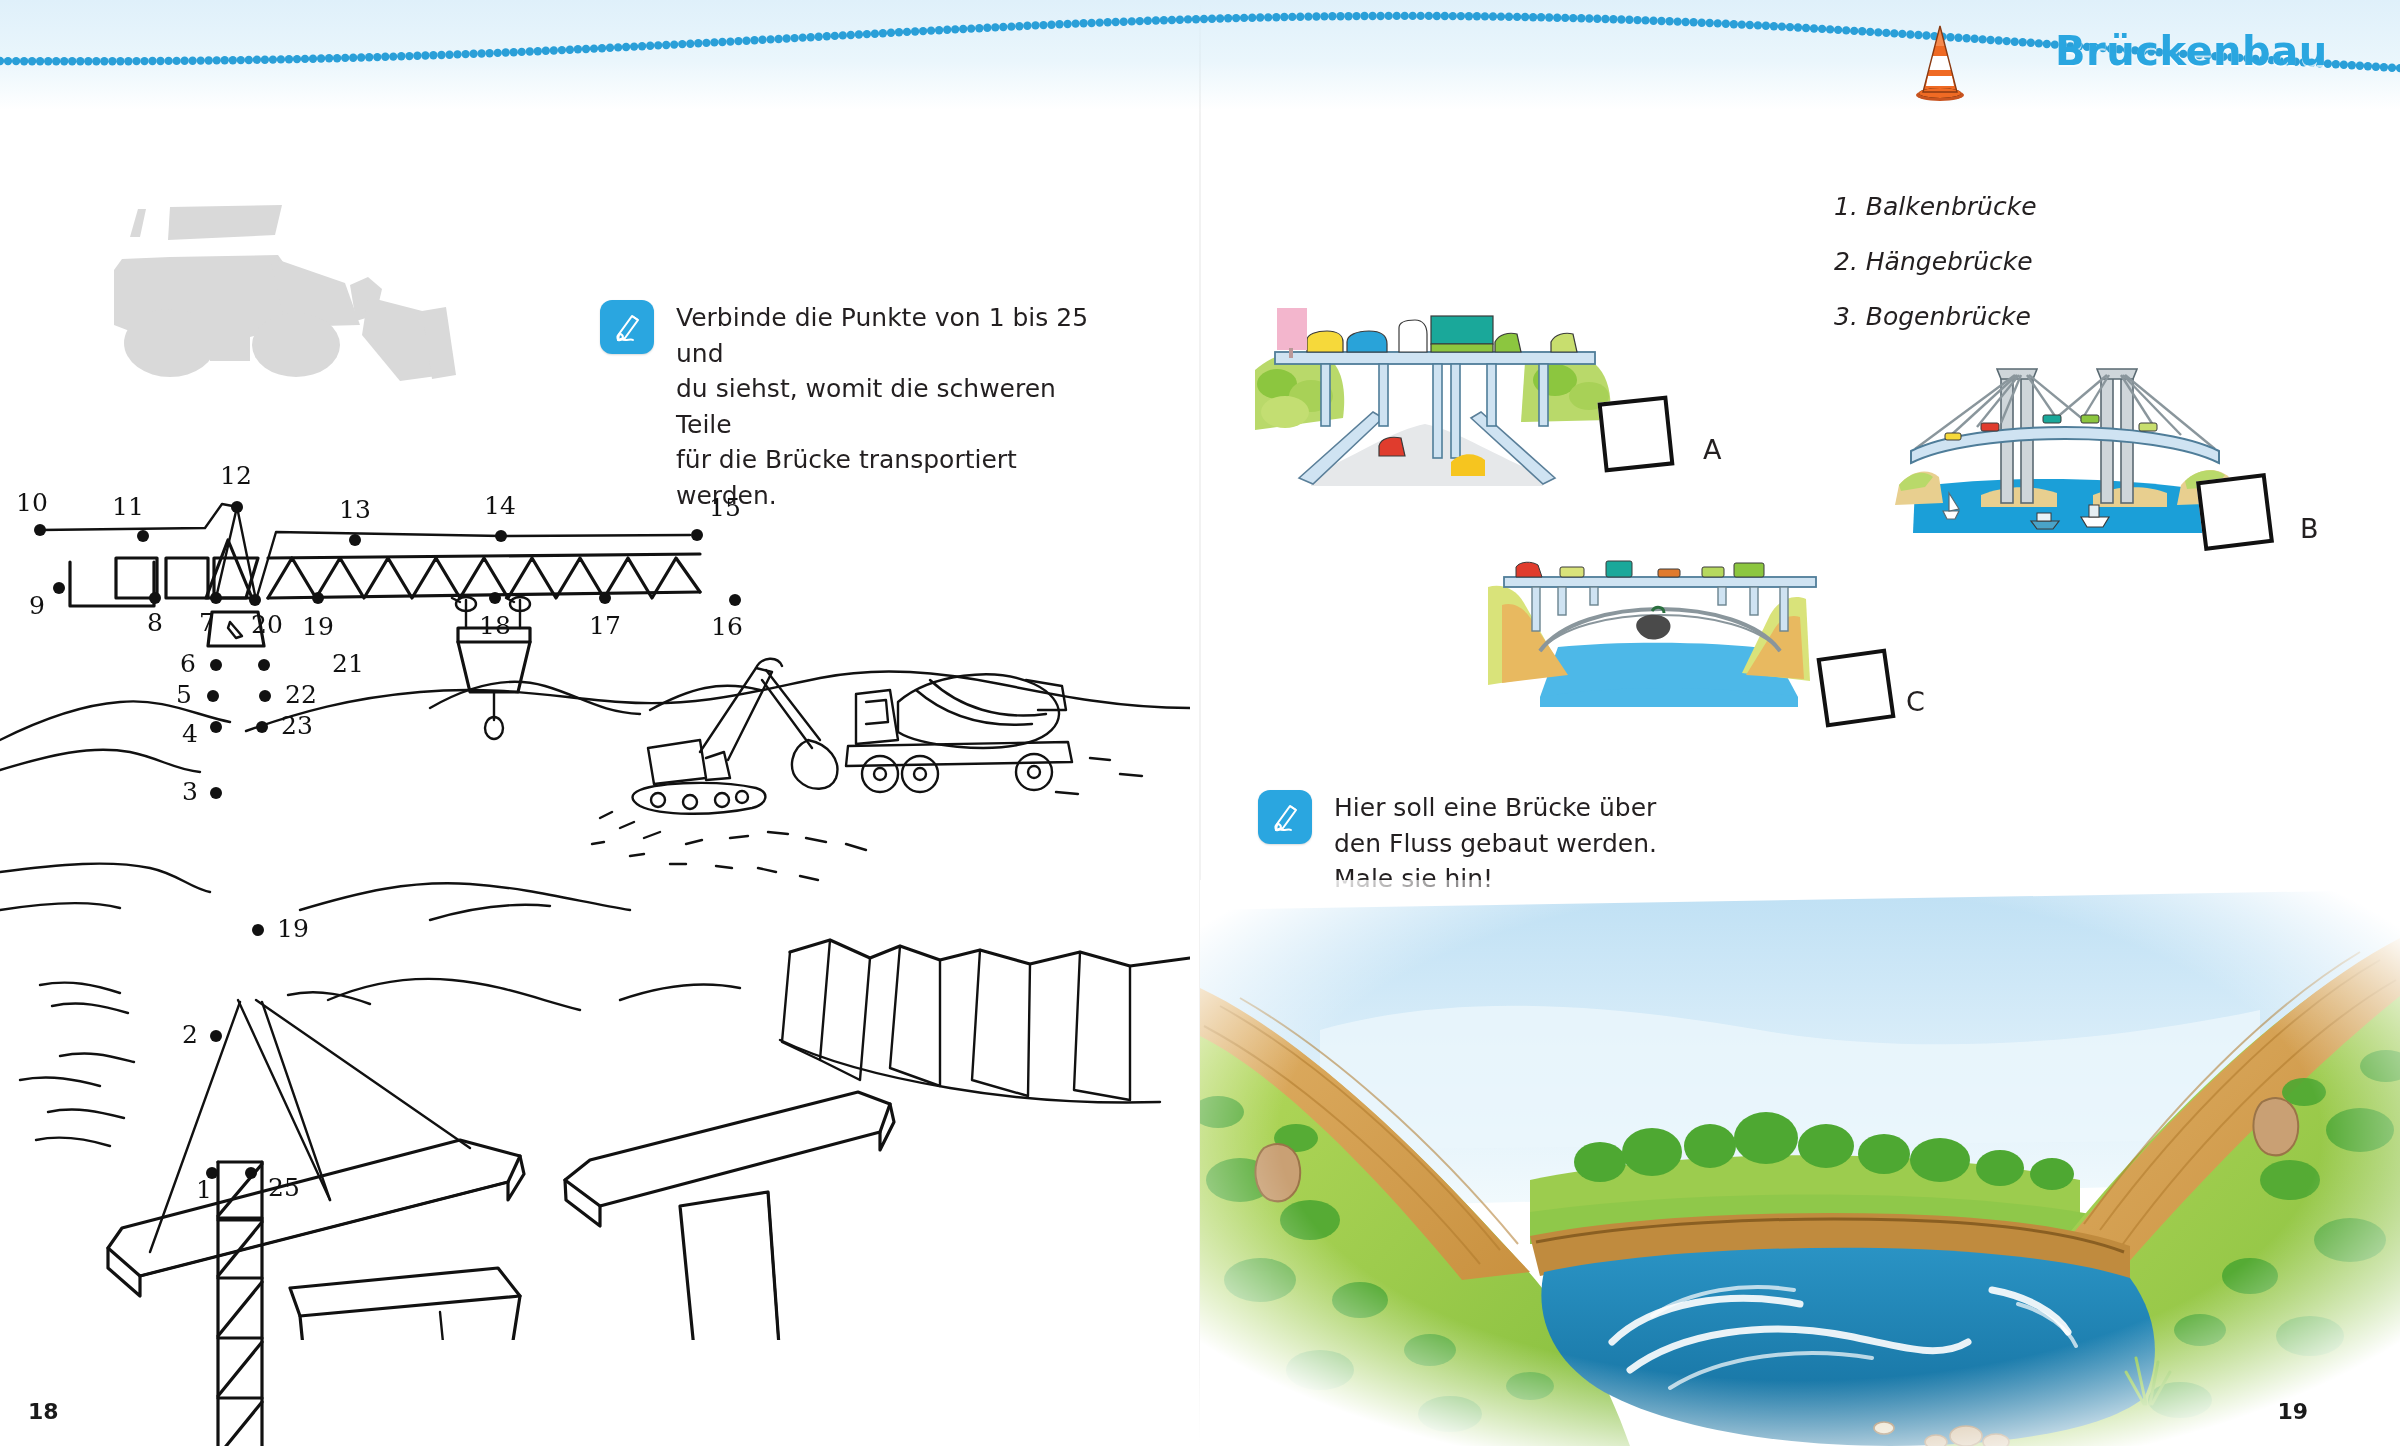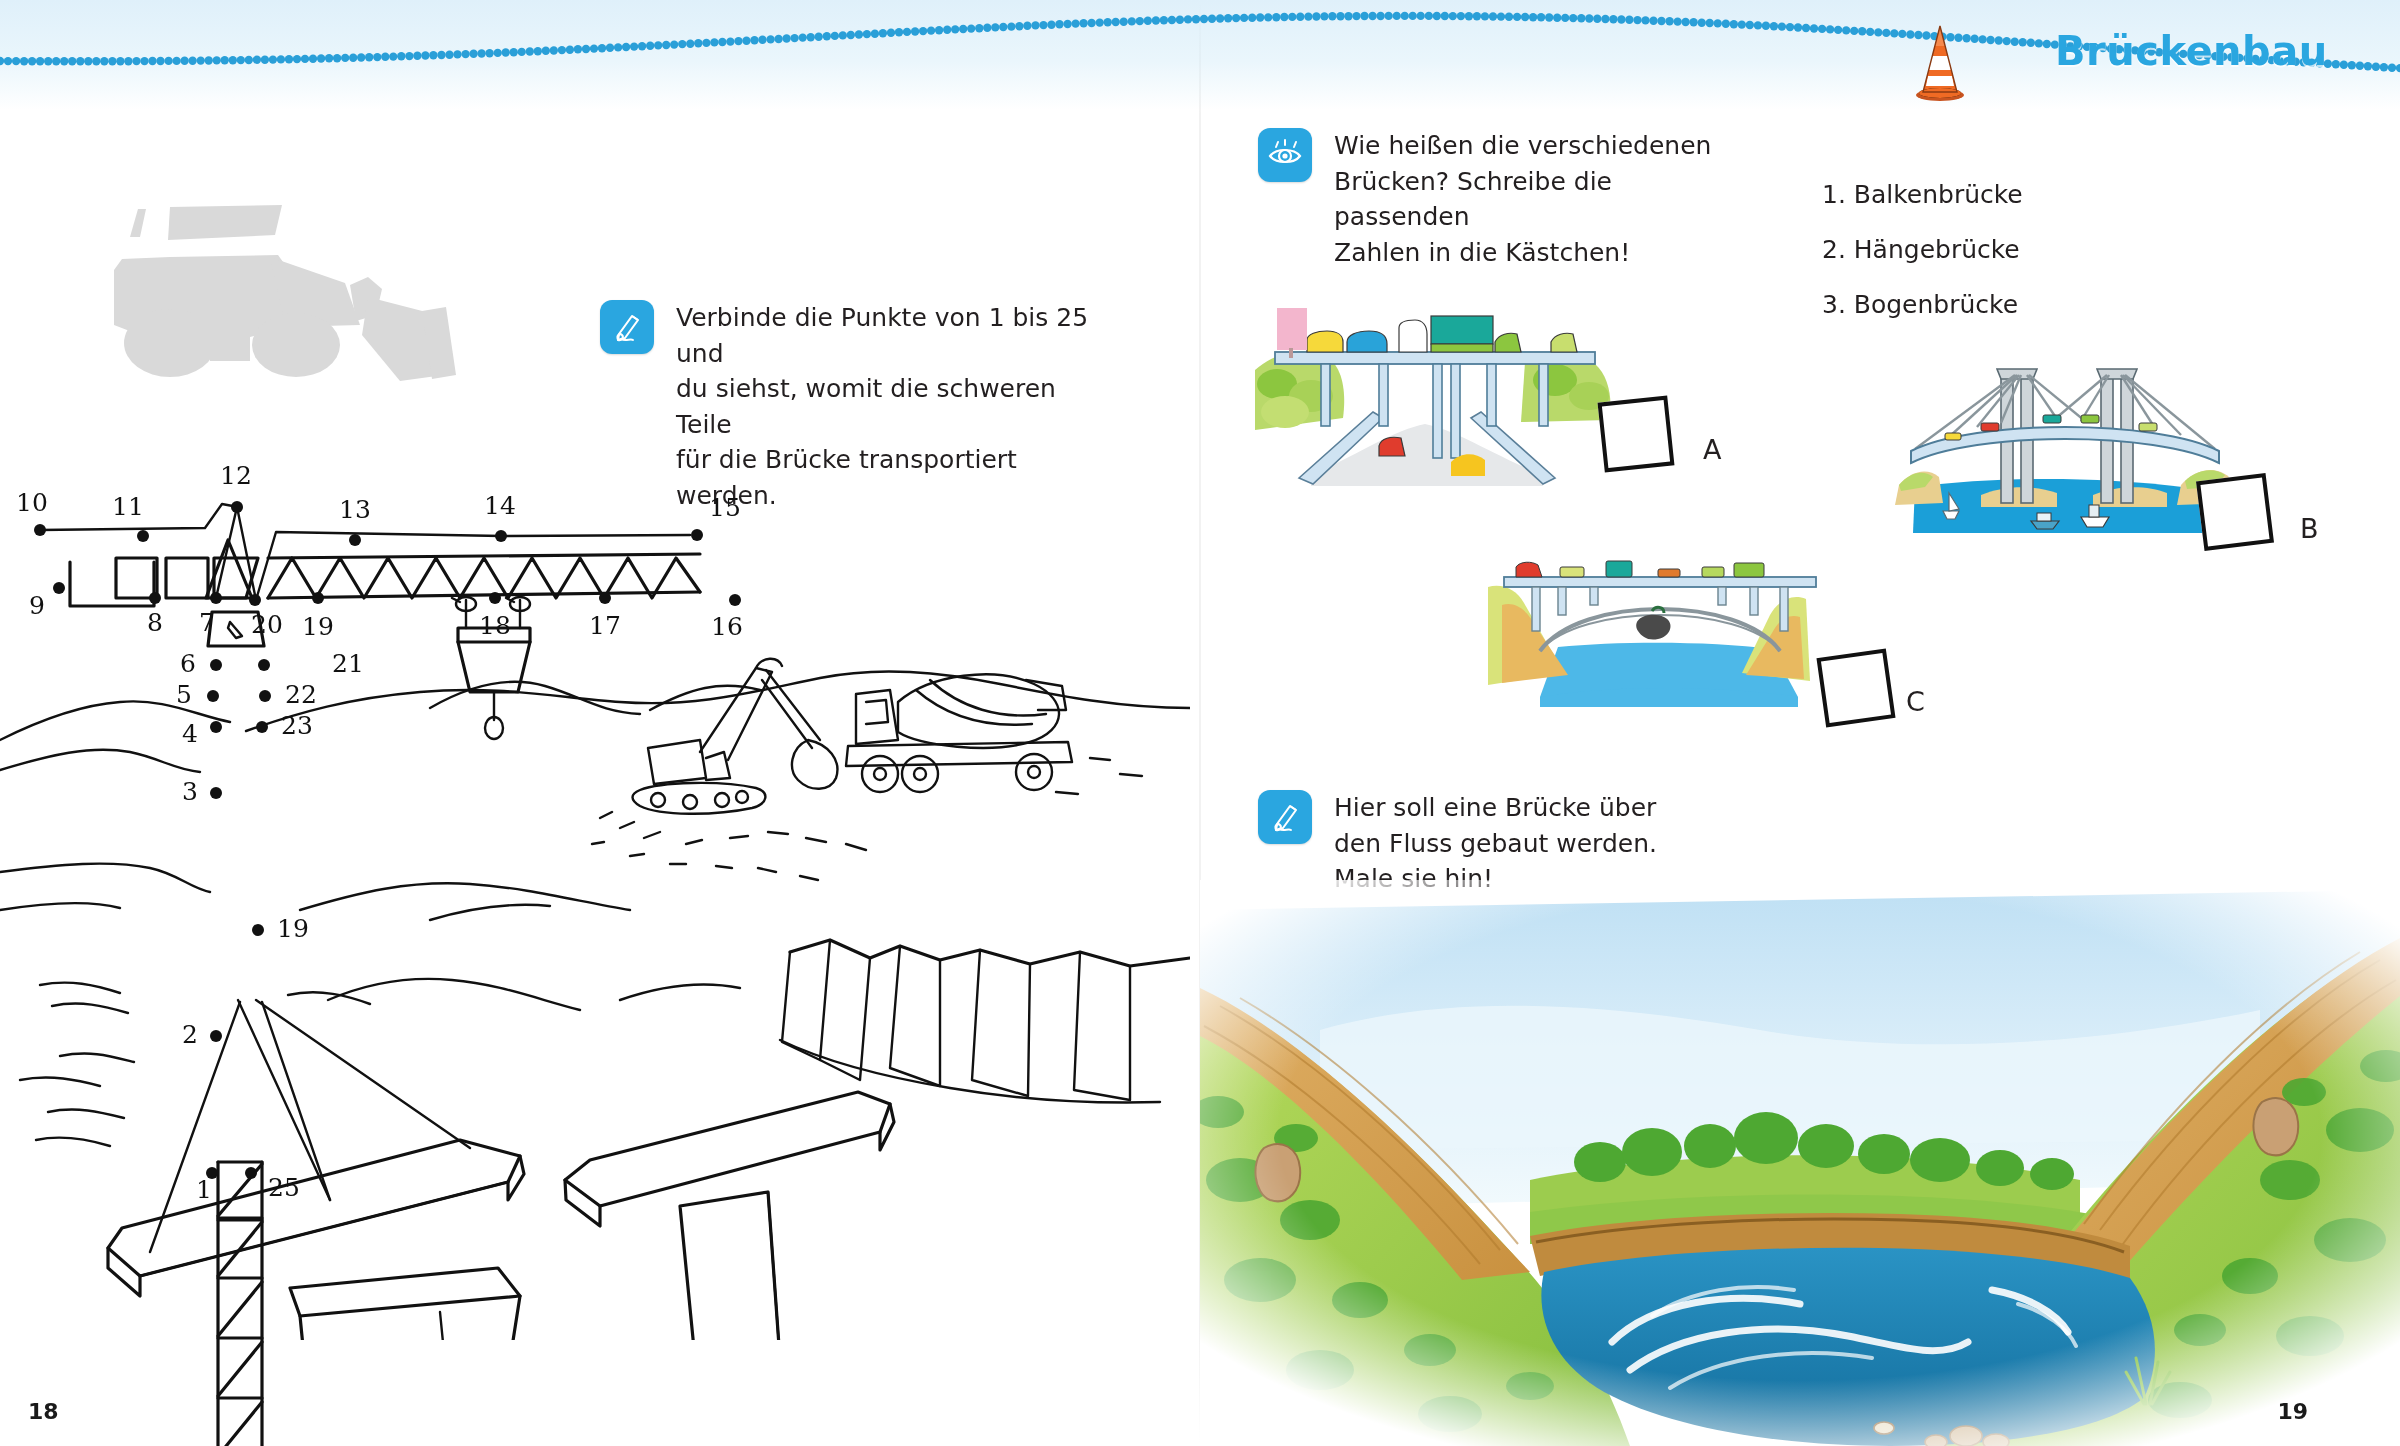--- a/index.html
+++ b/index.html
@@ -46,21 +46,21 @@
   #instr-dots{left:600px;top:300px;width:500px;}
   #instr-names{left:1258px;top:128px;width:460px;}
   #instr-draw{left:1258px;top:790px;width:430px;}
 
   
   .type-list{position:absolute;left:1818px;top:178px;}
   .type-list li{
     list-style:none;font-size:25px;line-height:1;color:#231f20;
     font-family:"DejaVu Sans", sans-serif;margin-bottom:30px;white-space:nowrap;
   }
-  .type-list{padding:0;margin:4px;}
+  .type-list{padding:0;margin:16px;font-style:italic;}
 
   
   .ansbox{
     position:absolute;width:62px;height:62px;background:#fff;
     border:4px solid #111;
   }
   .anslabel{
     position:absolute;font-size:27px;color:#231f20;
     font-family:"DejaVu Sans", sans-serif;
   }
@@ -662,35 +662,20 @@
       <div class="dotlabel" style="top: 610px; left: 251px; width: 40px; text-align: left;">20</div>
       <div class="dotlabel" style="top: 649px; left: 284px; margin-left: 48px;">21</div>
       <div class="dotlabel" style="top: 680px; left: 285px;">22</div>
       <div class="dotlabel" style="top: 711px; left: 281px;">23</div>
       <div class="dotlabel" style="top: 914px; left: 277px;">19</div>
       <div class="dotlabel" style="top: 1173px; left: 268px;">25</div>
     </div>
 
   <div class="pageno" id="pageno-left">18</div>
 
-  <div class="instr" id="instr-names">
-    <div class="ibox">
-      <svg width="38" height="38" viewBox="0 0 38 38">
-        <path d="M4 20 C10 12 28 12 34 20 C28 28 10 28 4 20 Z" fill="none" stroke="#fff" stroke-width="2.2"></path>
-        <circle cx="19" cy="20" r="6" fill="none" stroke="#fff" stroke-width="2.2"></circle>
-        <circle cx="19" cy="20" r="2.6" fill="#fff"></circle>
-        <path d="M10 11 L12 6" stroke="#fff" stroke-width="2" stroke-linecap="round"></path>
-        <path d="M19 9 L19 4" stroke="#fff" stroke-width="2" stroke-linecap="round"></path>
-        <path d="M28 11 L30 6" stroke="#fff" stroke-width="2" stroke-linecap="round"></path>
-      </svg>
-    </div>
-    <div class="itext">Wie heißen die verschiedenen
-Brücken? Schreibe die passenden
-Zahlen in die Kästchen!</div>
-  </div>
 
   <ul class="type-list">
     <li>1. Balkenbrücke</li>
     <li>2. Hängebrücke</li>
     <li>3. Bogenbrücke</li>
   </ul>
 
   <svg style="position:absolute;left:1255px;top:300px;" width="360" height="190" viewBox="0 0 360 190">
 
     <path d="M0 70 C20 52 48 46 70 56 C86 64 92 88 88 118 L0 130 Z" fill="#b9d96a"></path>

